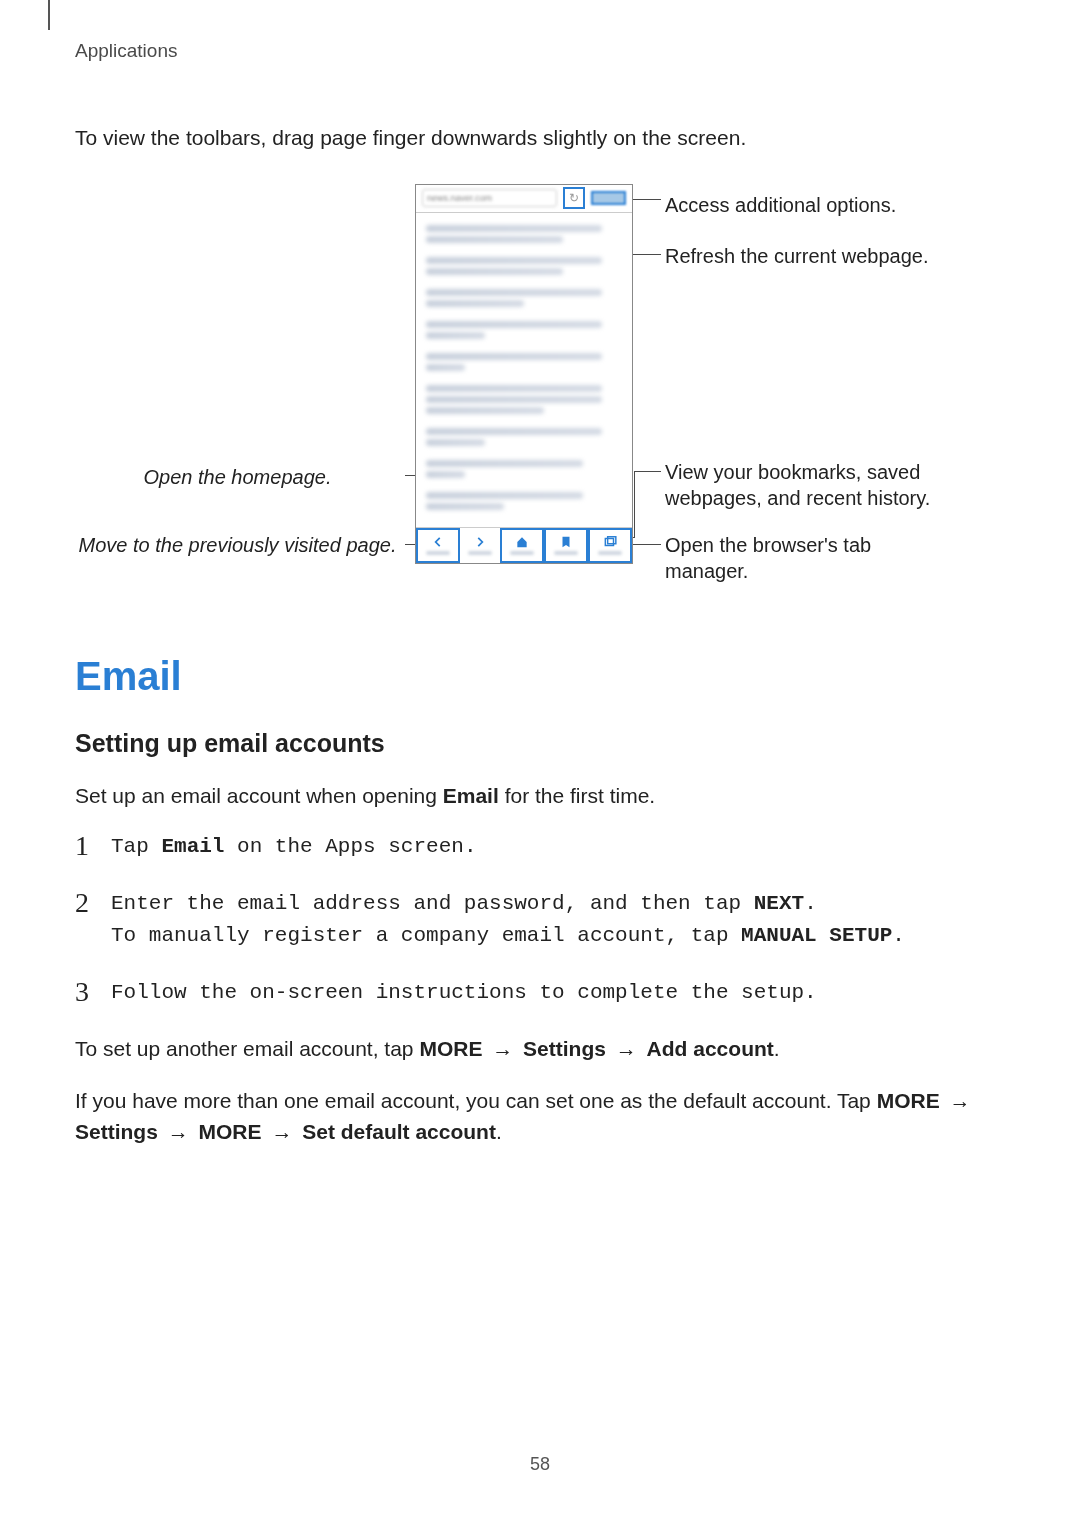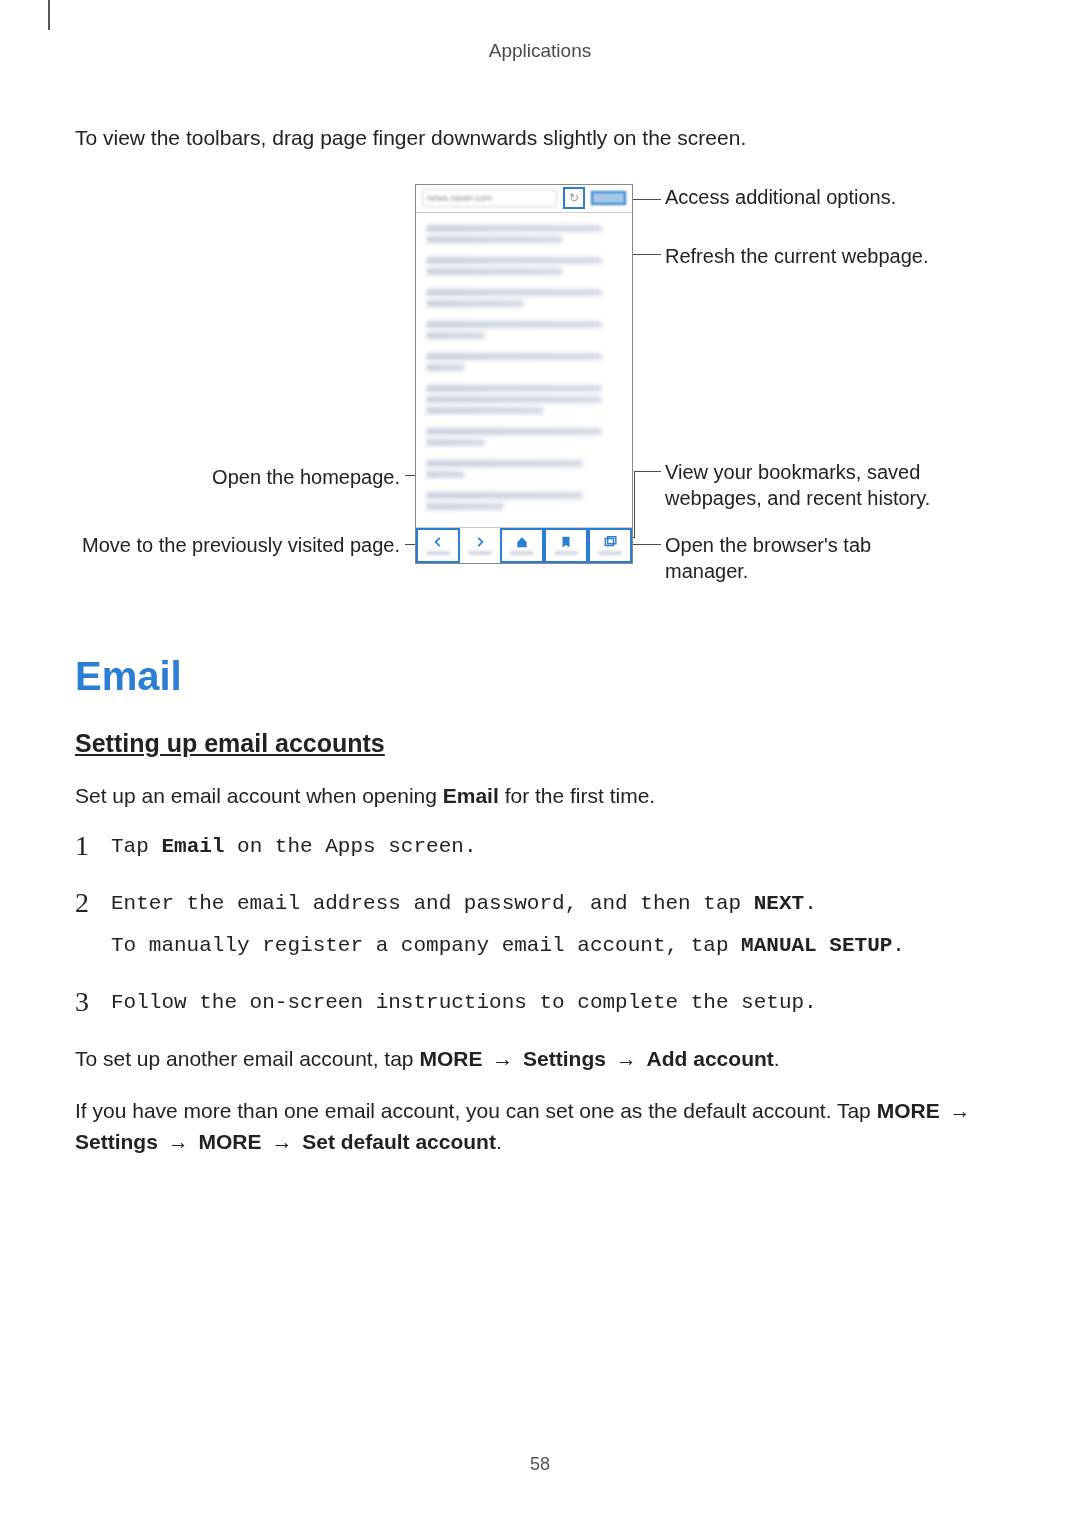--- a/index.html
+++ b/index.html
@@ -1,20 +1,20 @@
 <!DOCTYPE html>
 <html><head>
   <meta charset="utf-8">
   <style>
     * { margin: 0; padding: 0; box-sizing: border-box; }
     body { width: 1080px; height: 1527px; font-family: sans-serif; color: #1a1a1a; background: #fff; position: relative; }
     .corner-line { position: absolute; top: 0; left: 48px; width: 2px; height: 30px; background: #555; }
 
     .page { padding: 40px 75px 0 75px; }
-    .header { font-size: 19px; color: #4a4a4a; margin-bottom: 60px; text-align: center; }
+    .header { font-size: 19px; color: #4a4a4a; margin-bottom: 60px; }
     .para { font-size: 21px; line-height: 1.5; margin-bottom: 20px; color: #222; }
 
     .diagram { position: relative; width: 100%; height: 430px; margin: 30px 0 40px; }
     .phone { position: absolute; left: 340px; top: 0; width: 218px; height: 380px; border: 1px solid #888; background: #fff; }
 
     .phone-top { position: relative; height: 28px; border-bottom: 1px solid #ccc; padding: 5px 6px; display: flex; align-items: center; gap: 6px; }
     .url-bar {
       flex: 1; height: 18px; border: 1px solid #ccc; border-radius: 3px;
       filter: blur(1.6px); font-size: 9px; color: #888; display: flex; align-items: center; padding-left: 4px;
     }
@@ -25,30 +25,30 @@
     .blur-line { height: 7px; margin: 4px 0; border-radius: 3px; background: linear-gradient(90deg,#c8d0dc,#d4dae4); filter: blur(2.2px); }
     .bl-90{width:90%}.bl-80{width:80%}.bl-70{width:70%}.bl-60{width:60%}.bl-50{width:50%}.bl-40{width:40%}.bl-30{width:30%}.bl-20{width:20%}
 
     .phone-bottom { position: absolute; bottom: 0; left: 0; right: 0; height: 36px; border-top: 1px solid #ccc; display: flex; }
     .bn { flex: 1; display: flex; flex-direction: column; align-items: center; justify-content: center; gap: 2px; }
     .bn svg { width: 14px; height: 14px; }
     .bn-label { width: 24px; height: 4px; background: #cfd6e0; border-radius: 2px; filter: blur(1.5px); }
     .bn-box { border: 2px solid #2a7fd4; }
 
     .callout { position: absolute; font-size: 20px; color: #222; line-height: 1.3; }
-    .callout.left { text-align: right; }
+    .callout.left { text-align: center; font-style: italic; }
     .line { position: absolute; background: #4a4a4a; height: 1px; }
 
     .h1 { font-size: 40px; font-weight: bold; color: #2a7fd4; margin: 40px 0 30px; }
-    .h2 { font-size: 25px; font-weight: bold; color: #222; margin: 10px 0 22px; text-decoration: underline; }
+    .h2 { font-size: 25px; font-weight: bold; color: #222; margin: 10px 0 22px; }
 
     .step { display: flex; margin-bottom: 24px; }
     .step-num { font-size: 28px; width: 36px; font-family: Georgia, serif; color: #222; line-height: 1.05; flex-shrink: 0; }
     .step-body { font-size: 21px; line-height: 1.55; color: #222; font-family: Liberation Mono, monospace; }
-    .step-body p + p { margin-top: 10px; }
+    .step-body p + p { }
 
     .arrow { display: inline-block; margin: 0 4px; }
     .page-num { position: absolute; bottom: 52px; left: 0; right: 0; text-align: center; font-size: 18px; color: #555; }
   </style>
 </head>
 <body>
 
 <div class="corner-line"></div>
 
 <div class="page">
@@ -57,21 +57,21 @@
   <p class="para">To view the toolbars, drag page finger downwards slightly on the screen.</p>
 
   <div class="diagram">
 
     <div class="callout left" style="left:0;top:280px;width:325px">Open the homepage.</div>
     <div class="line" style="left:330px;top:291px;width:30px"></div>
 
     <div class="callout left" style="left:0;top:348px;width:325px">Move to the previously visited page.</div>
     <div class="line" style="left:330px;top:360px;width:14px"></div>
 
-    <div class="callout" style="left:590px;top:0">Access additional options.</div>
+    <div class="callout" style="left:590px;top:8px">Access additional options.</div>
     <div class="line" style="left:556px;top:15px;width:30px"></div>
 
     <div class="callout" style="left:590px;top:59px">Refresh the current webpage.</div>
     <div class="line" style="left:520px;top:70px;width:66px"></div>
     <div class="line" style="left:519px;top:26px;width:1px;height:45px"></div>
 
     <div class="callout" style="left:590px;top:275px;width:320px">View your bookmarks, saved webpages, and recent history.</div>
     <div class="line" style="left:560px;top:287px;width:26px"></div>
     <div class="line" style="left:559px;top:287px;width:1px;height:66px"></div>
     <div class="line" style="left:495px;top:353px;width:65px"></div>

